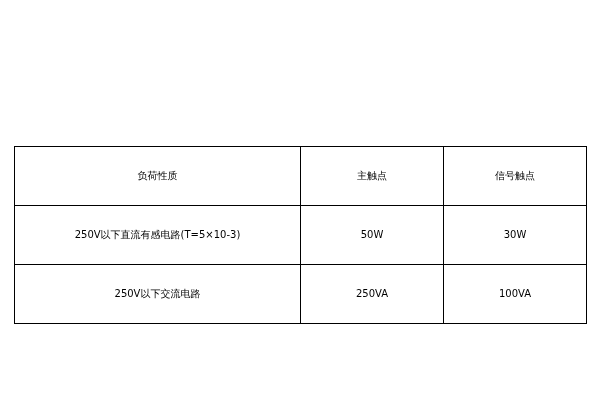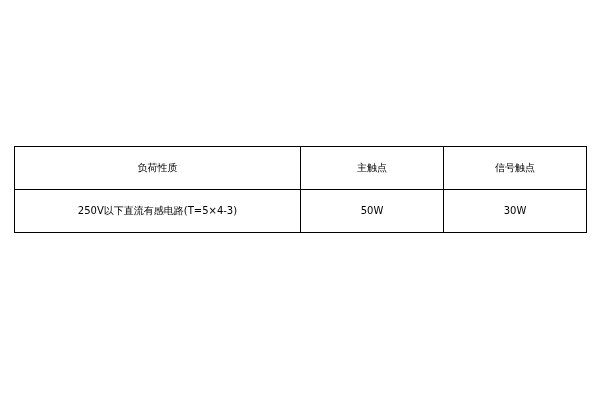--- a/index.html
+++ b/index.html
@@ -30,21 +30,21 @@
     width: 572px;
     table-layout: fixed;
   }
   table.spec-table td {
     border: 1px solid #000000;
     height: 26px;
     text-align: center;
     vertical-align: middle;
     font-size: 10px;
     color: #000000;
-    padding: 8px 2px;
+    padding: 16px 2px;
     line-height: 1.2;
     font-family: "DejaVu Sans", "Liberation Sans", sans-serif;
     white-space: nowrap;
   }
   table.spec-table col.c1 { width: 286px; }
   table.spec-table col.c2 { width: 143px; }
   table.spec-table col.c3 { width: 143px; }
 </style>
 </head>
 <body>
@@ -57,20 +57,25 @@
         <col class="c2">
         <col class="c3">
       </colgroup>
       <tbody>
         <tr>
           <td>负荷性质</td>
           <td>主触点</td>
           <td>信号触点</td>
         </tr>
         <tr>
-          <td>250V以下直流有感电路(T=5×4-3)</td>
+          <td>250V以下直流有感电路(T=5×10-3)</td>
           <td>50W</td>
           <td>30W</td>
+        </tr>
+        <tr>
+          <td>250V以下交流电路</td>
+          <td>250VA</td>
+          <td>100VA</td>
         </tr>
       </tbody>
     </table>
   </div>
 </div>
 
 </body></html>

